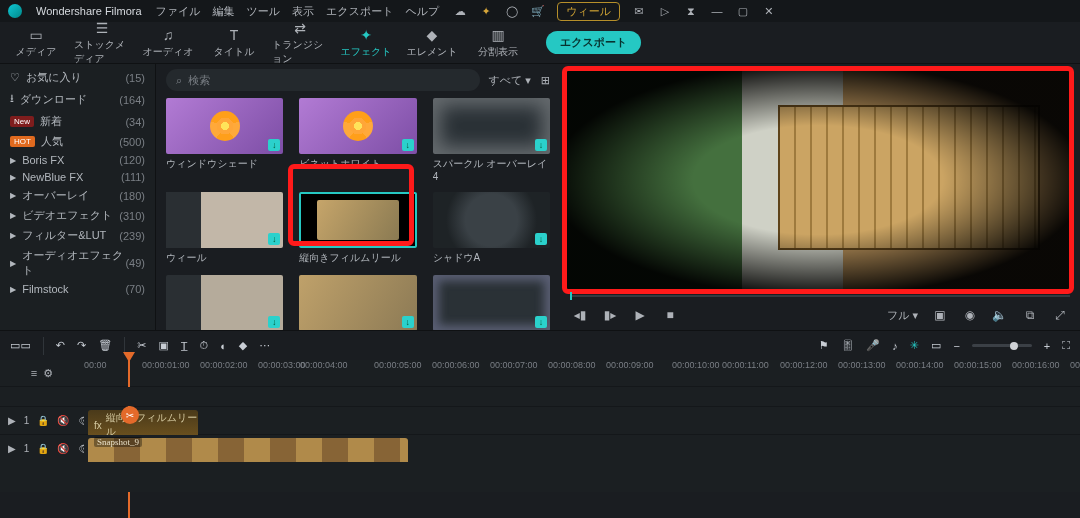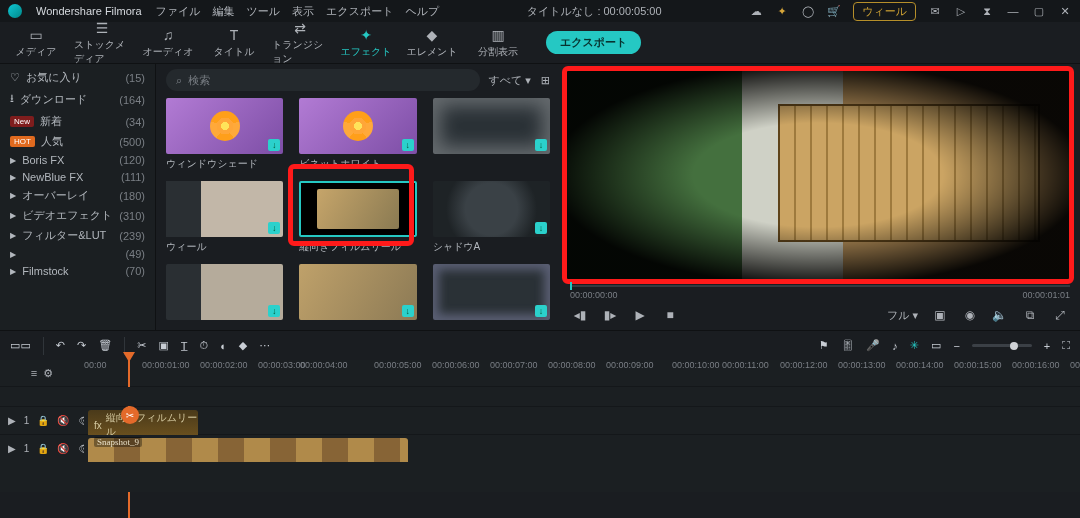--- a/index.html
+++ b/index.html
@@ -105,21 +105,20 @@
   <div class="logo"></div>
   <div class="brand">Wondershare Filmora</div>
   <div class="menus">
     <span>ファイル</span>
     <span>編集</span>
     <span>ツール</span>
     <span>表示</span>
     <span>エクスポート</span>
     <span>ヘルプ</span>
   </div>
-  <div class="title-center">タイトルなし : 00:00:05:00</div>
   <div class="title-right">
     <span class="ticon">☁</span>
     <span class="ticon" style="color:#d7a63a">✦</span>
     <span class="ticon">◯</span>
     <span class="ticon">🛒</span>
     <span class="login-btn">ウィール</span>
     <span class="ticon">✉</span>
     <span class="ticon">▷</span>
     <span class="ticon">⧗</span>
     <span class="ticon">—</span>
@@ -226,20 +225,21 @@
     <div class="srow">
         <span class="l">
           <span class="tri">▶</span>
           <span>フィルター&amp;LUT</span>
         </span>
         <span class="cnt">(239)</span>
       </div>
     <div class="srow">
         <span class="l">
           <span class="tri">▶</span>
+          <span>オーディオエフェクト</span>
         </span>
         <span class="cnt">(49)</span>
       </div>
     <div class="srow">
         <span class="l">
           <span class="tri">▶</span>
           <span>Filmstock</span>
         </span>
         <span class="cnt">(70)</span>
       </div>
@@ -268,20 +268,21 @@
           <div class="img flower">
             <div class="petal"></div>
             <span class="dl">↓</span>
           </div>
           <div class="cap">ビネットホワイト</div>
         </div>
       <div class="thumb">
           <div class="img sparkle">
             <span class="dl">↓</span>
           </div>
+          <div class="cap">スパークル オーバーレイ 4</div>
         </div>
       <div class="thumb">
           <div class="img portrait">
             <span class="dl">↓</span>
           </div>
           <div class="cap">ウィール</div>
         </div>
       <div class="thumb selected">
           <div class="img reel">
             <div class="reelimg"></div>
@@ -319,24 +320,20 @@
         <div class="vidscene">
           <div class="boards"></div>
           <div class="vignette"></div>
         </div>
       </div>
       <div class="redbox-prev"></div>
     </div>
     <div class="scrubber">
         <div class="track"></div>
         <div class="head"></div>
-      </div>
-    <div class="scrublabels">
-        <span>00:00:00:00</span>
-        <span>00:00:01:01</span>
       </div>
     <div class="transport">
       <div class="left">
         <span class="pbtn">◂▮</span>
         <span class="pbtn">▮▸</span>
         <span class="pbtn">▶</span>
         <span class="pbtn">■</span>
       </div>
       <div class="right">
         <span><span>フル</span> <span>▾</span></span>

